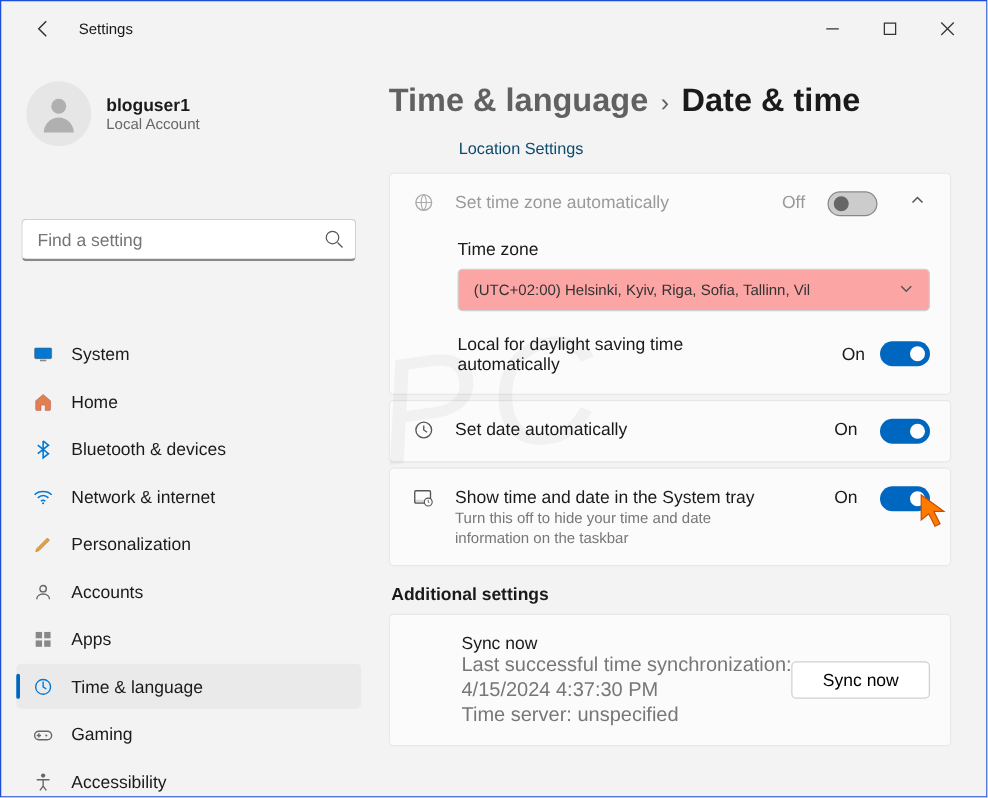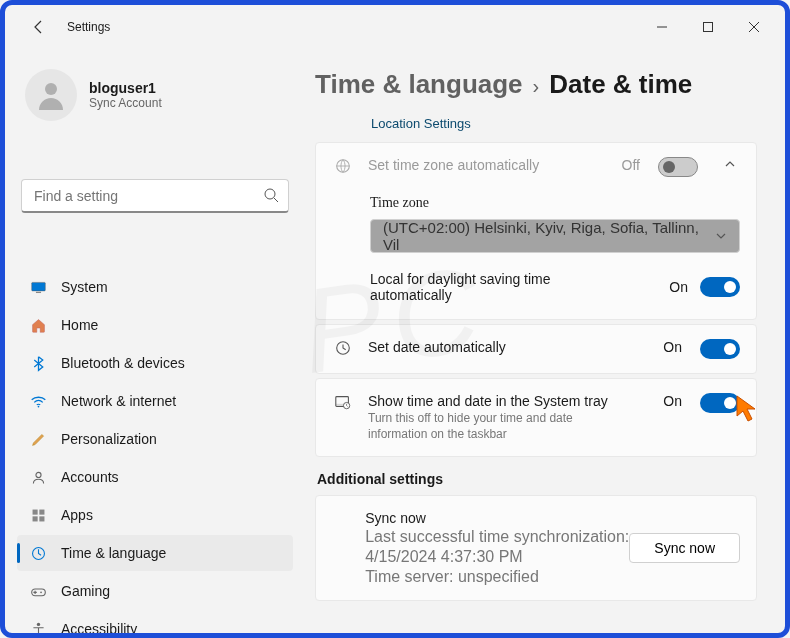--- a/index.html
+++ b/index.html
@@ -1,17 +1,17 @@
 <!DOCTYPE html>
 <html><head>
 <meta charset="utf-8">
 <style>
 * { box-sizing: border-box; margin: 0; padding: 0; font-family: "Segoe UI", Arial, sans-serif; }
 body { background: #f3f3f3; width: 790px; height: 638px; overflow: hidden; position: relative; }
-.window { background: #f3f3f3; width: 100%; height: 100%; border-radius: 12px; border: 5px solid #1d4ed8; display: flex; flex-direction: column; }
+.window { background: #f3f3f3; width: 100%; height: 100%; border-radius: 0; border: 1px solid #1d4ed8; display: flex; flex-direction: column; }
 .titlebar { height: 44px; display: flex; align-items: center; padding: 0 8px 0 18px; }
 .back { width: 32px; height: 32px; display: flex; align-items: center; justify-content: center; cursor: pointer; }
 .title { font-size: 12px; margin-left: 12px; color: #1a1a1a; }
 .winctrl { margin-left: auto; display: flex; }
 .winbtn { width: 46px; height: 34px; display: flex; align-items: center; justify-content: center; cursor: pointer; }
 .body { display: flex; flex: 1; overflow: hidden; }
 .sidebar { width: 300px; padding: 14px 12px 0 12px; display: flex; flex-direction: column; gap: 40px; }
 .user { display: flex; align-items: center; padding: 6px 8px 18px 8px; gap: 12px; }
 .avatar { width: 52px; height: 52px; border-radius: 50%; background: #e6e6e6; display: flex; align-items: center; justify-content: center; }
 .avatar svg { width: 36px; height: 36px; }
@@ -41,22 +41,22 @@
 .state { font-size: 14px; color: #1a1a1a; margin-right: 4px; margin-left: 36px; }
 .state.dim { color: #9a9a9a; }
 .toggle { width: 40px; height: 20px; border-radius: 10px; position: relative; cursor: pointer; }
 .toggle.on { background: #0067c0; }
 .toggle.off { background: #ccc; border: 1px solid #888; }
 .toggle .knob { position: absolute; width: 12px; height: 12px; border-radius: 50%; top: 4px; }
 .toggle.on .knob { background: #fff; right: 4px; }
 .toggle.off .knob { background: #666; left: 4px; top: 3px; }
 .chev { width: 20px; text-align: center; color: #555; margin-left: 8px; cursor: pointer; }
 .inner { padding: 4px 16px 16px 54px; }
-.field-label { font-size: 14px; color: #1a1a1a; margin-bottom: 8px; font-family: Liberation Serif, serif; }
-.select { height: 34px; border: 1px solid #d0d0d0; border-radius: 4px; background: #a3a3a3; display: flex; align-items: center; padding: 0 12px; font-size: 15px; color: #333; justify-content: space-between; cursor: pointer; }
+.field-label { font-size: 14px; color: #1a1a1a; margin-bottom: 8px; }
+.select { height: 34px; border: 1px solid #d0d0d0; border-radius: 4px; background: #fca5a5; display: flex; align-items: center; padding: 0 12px; font-size: 12px; color: #333; justify-content: space-between; cursor: pointer; }
 .inner-row { display: flex; align-items: center; justify-content: space-between; padding-top: 18px; }
 .inner-row .txt { font-size: 14px; color: #1a1a1a; max-width: 240px; }
 .section-h { font-size: 14px; font-weight: 600; color: #1a1a1a; margin: 14px 0 8px 2px; }
 .sync { display: flex; align-items: center; justify-content: flex-end; padding: 14px 16px; }
 .sync-left .t { font-size: 14px; color: #1a1a1a; }
 .sync-left .s { font-size: 16px; color: #777; margin-top: 2px; }
 .btn { border: 1px solid #d0d0d0; background: #fff; border-radius: 4px; padding: 6px 24px; font-size: 14px; cursor: pointer; }
 .arrow-cursor { position: absolute; left: 735px; top: 394px; pointer-events: none; }
 .watermark { position: absolute; left: 50%; top: 50%; transform: translate(-50%,-50%) rotate(-8deg); font-size: 120px; color: rgba(0,0,0,0.04); font-weight: 300; letter-spacing: 10px; pointer-events: none; font-style: italic; }
 </style>
@@ -95,21 +95,21 @@
     <div class="sidebar">
       <div class="user">
         <div class="avatar">
           <svg viewBox="0 0 24 24">
               <circle cx="12" cy="8" r="4" fill="#b0b0b0"></circle>
               <path d="M4 22c0-4.4 3.6-8 8-8s8 3.6 8 8" fill="#b0b0b0"></path>
             </svg>
         </div>
         <div>
           <div class="user-name">bloguser1</div>
-          <div class="user-sub">Sync Account</div>
+          <div class="user-sub">Local Account</div>
         </div>
       </div>
 
       <div class="search">
         <input type="text" placeholder="Find a setting" style="">
         <span class="search-icon">
           <svg width="16" height="16" viewBox="0 0 16 16">
               <circle cx="7" cy="7" r="5" stroke="#555" fill="none"></circle>
               <line x1="11" y1="11" x2="15" y2="15" stroke="#555"></line>
             </svg>

